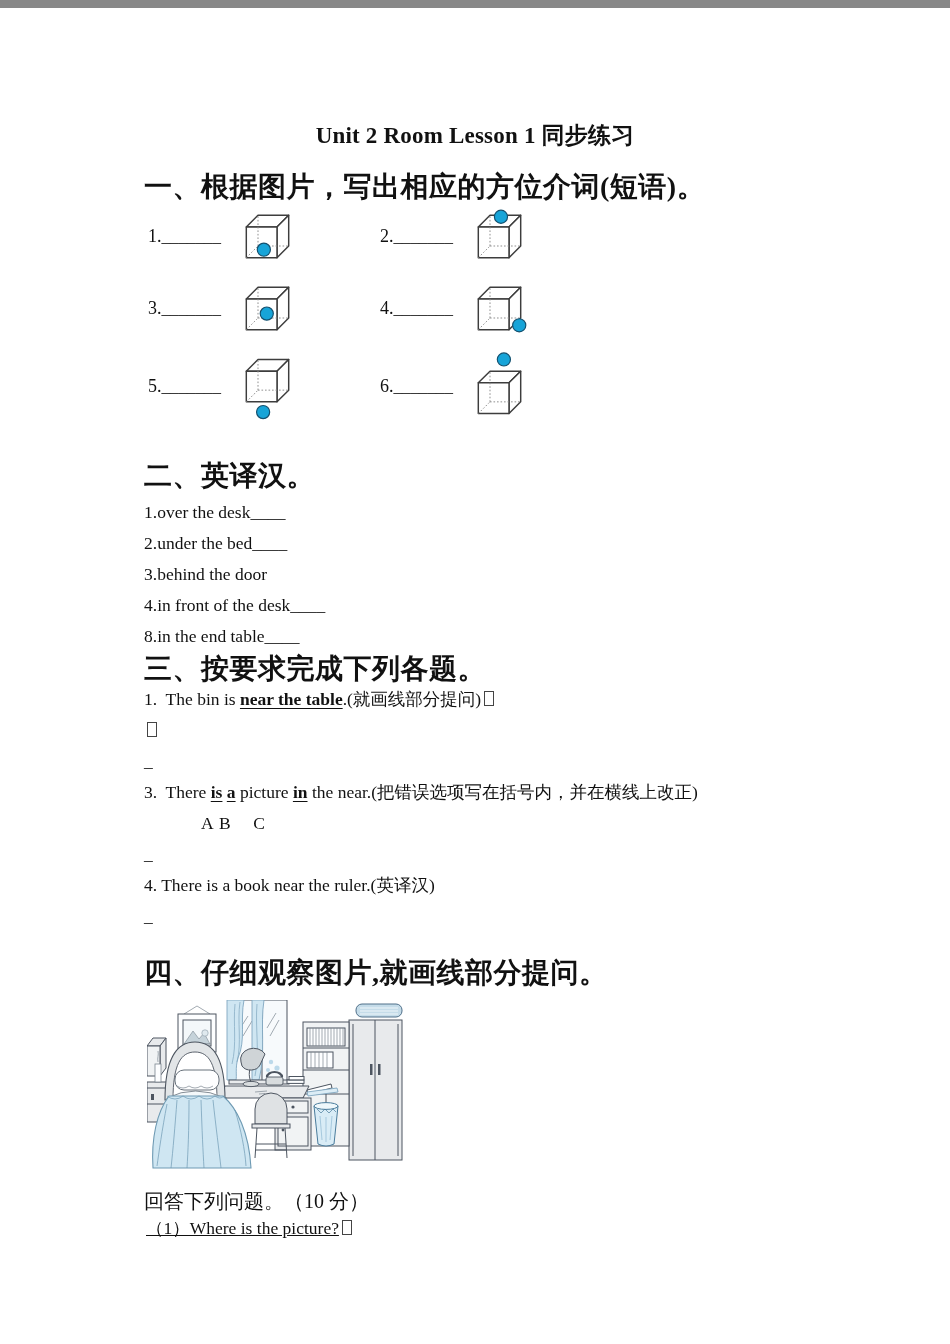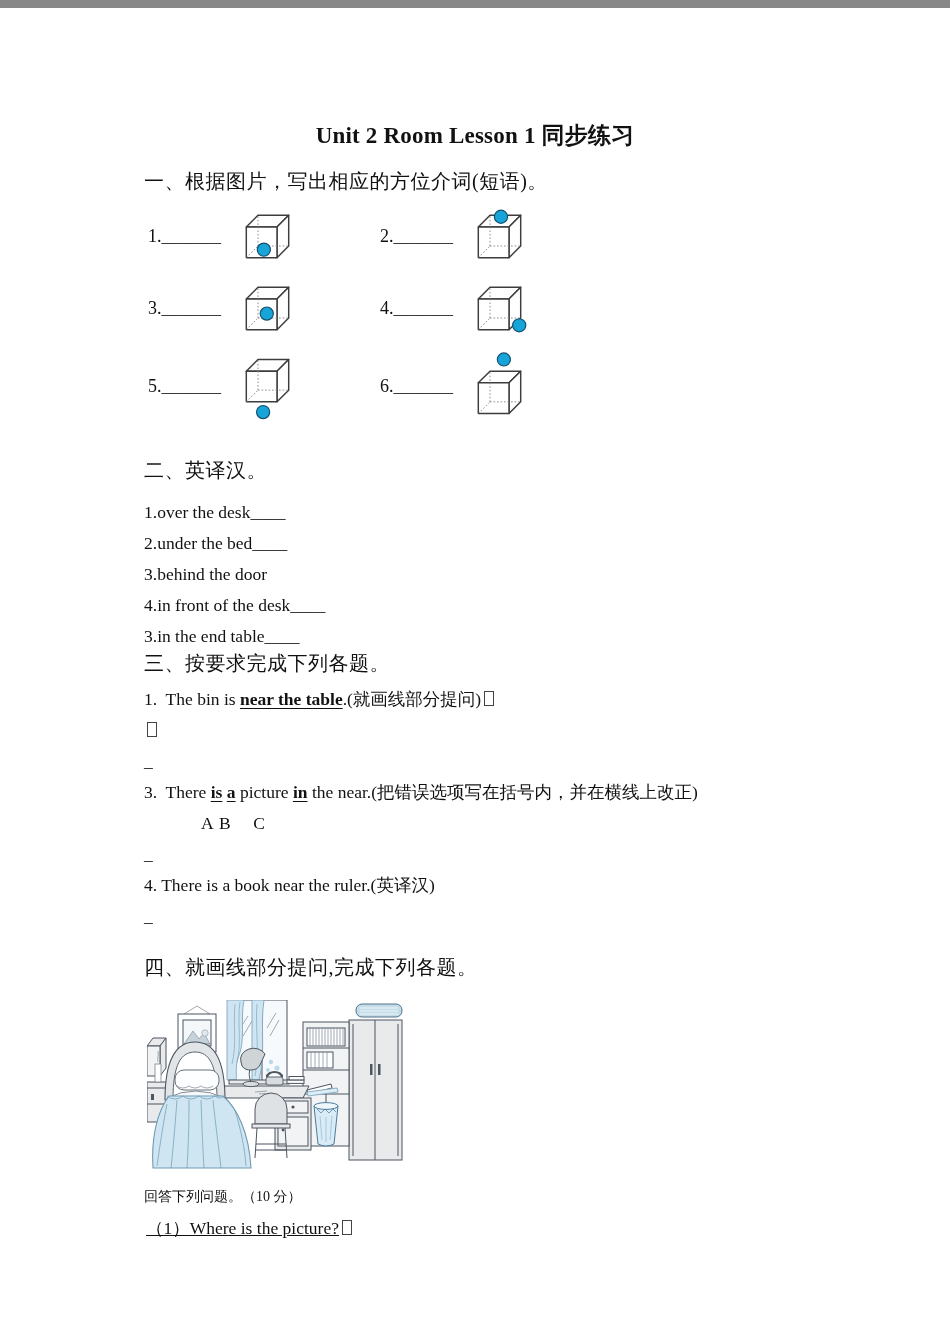--- a/index.html
+++ b/index.html
@@ -2,21 +2,21 @@
 <html><head>
 <meta charset="utf-8">
 <style>
   html,body{margin:0;padding:0;background:#888;}
   .page{
     position:relative;width:950px;height:1344px;margin:8px auto;background:#ffffff;
     font-family:"Liberation Serif","DejaVu Serif",serif;color:#111;overflow:hidden;
   }
   .title{position:absolute;top:112px;left:0;width:950px;text-align:center;
     font-size:23px;font-weight:bold;letter-spacing:.2px;}
-  .sec-heading{position:absolute;left:144px;font-size:20px;font-weight:normal;letter-spacing:.5px;white-space:pre;}
+  .sec-heading{position:absolute;left:144px;font-size:28px;font-weight:bold;letter-spacing:.5px;white-space:pre;}
   #s1h{top:160px;} #s2h{top:449px;} #s3h{top:642px;} #s4h{top:946px;}
 
   
   .cube-grid{position:absolute;top:200px;left:148px;width:560px;}
   .cube-row{display:flex;align-items:center;margin-bottom:15px;}
   .cube-cell{display:flex;align-items:center;width:232px;}
   .cube-cell.c2{width:auto;}
   .q-num{font-size:18px;}
   .q-blank{font-size:17px;margin-right:18px;letter-spacing:0;white-space:pre;}
 
@@ -30,21 +30,21 @@
 
   
   .s3-body{position:absolute;top:676px;left:144px;font-size:17.5px;line-height:31px;width:700px;}
   .s3-line{white-space:pre;}
   .u{text-decoration:underline;text-underline-offset:3px;font-weight:bold;}
   .abc{margin-left:57px;letter-spacing:1px;}
   .tofu{display:inline-block;width:8px;height:13px;border:1px solid #444;margin-left:3px;vertical-align:-1px;}
 
   
   .illus{position:absolute;top:992px;left:147px;width:256px;height:170px;}
-  .caption{position:absolute;top:1180px;left:144px;font-size:14px;white-space:pre;}
+  .caption{position:absolute;top:1180px;left:144px;font-size:20px;white-space:pre;}
   .q-final{position:absolute;top:1208px;left:146px;font-size:17.5px;white-space:pre;text-decoration:underline;}
 
   .ln{fill:none;stroke:#4d5560;stroke-width:1;}
   .thin{fill:none;stroke:#7b8690;stroke-width:.7;}
   .fill-gray{fill:#e8eaec;stroke:#4d5560;stroke-width:1;}
   .fill-lgray{fill:#f1f3f4;stroke:#4d5560;stroke-width:1;}
   .fill-blue{fill:#cfe6f2;stroke:#7fa6bf;stroke-width:.9;}
   .fill-white{fill:#fdfeff;stroke:#4d5560;stroke-width:1;}
 </style>
 </head>
@@ -131,37 +131,37 @@
     </div>
   </div>
 
   <div class="sec-heading" id="s2h">二、英译汉。</div>
 
   <div class="s2-items">
     <p>1.over the desk____</p>
     <p>2.under the bed____</p>
     <p>3.behind the door</p>
     <p>4.in front of the desk____</p>
-    <p>3.in the end table____</p>
+    <p>8.in the end table____</p>
   </div>
 
   <div class="sec-heading" id="s3h">三、按要求完成下列各题。</div>
 
   <div class="s3-body">
     <div class="s3-line"><span>1.  The bin is </span><span class="u">near the table</span><span>.(就画线部分提问)</span><span class="tofu"></span></div>
     <div class="s3-line"><span class="tofu"></span></div>
     <div class="s3-line"><span>_</span></div>
     <div class="s3-line"><span>3.  There </span><span class="u">is</span><span> </span><span class="u">a</span><span> picture </span><span class="u">in</span><span> the near.(把错误选项写在括号内，并在横线上改正)</span></div>
     <div class="s3-line"><span class="abc">A B    C</span></div>
     <div class="s3-line"><span>_</span></div>
     <div class="s3-line"><span>4. There is a book near the ruler.(英译汉)</span></div>
     <div class="s3-line"><span>_</span></div>
   </div>
 
-  <div class="sec-heading" id="s4h">四、就画线部分提问,完成下列各题。</div>
+  <div class="sec-heading" id="s4h">四、仔细观察图片,就画线部分提问。</div>
 
   <svg class="illus" viewBox="0 0 256 170">
 
     <g>
       <path class="fill-gray" d="M0,46 L6,38 L19,38 L13,46 Z"></path>
       <path class="fill-gray" d="M13,46 L19,38 L19,68 L13,76 Z"></path>
       <path class="fill-lgray" d="M0,46 H13 V76 H0 Z"></path>
     </g>
 
     <g>

